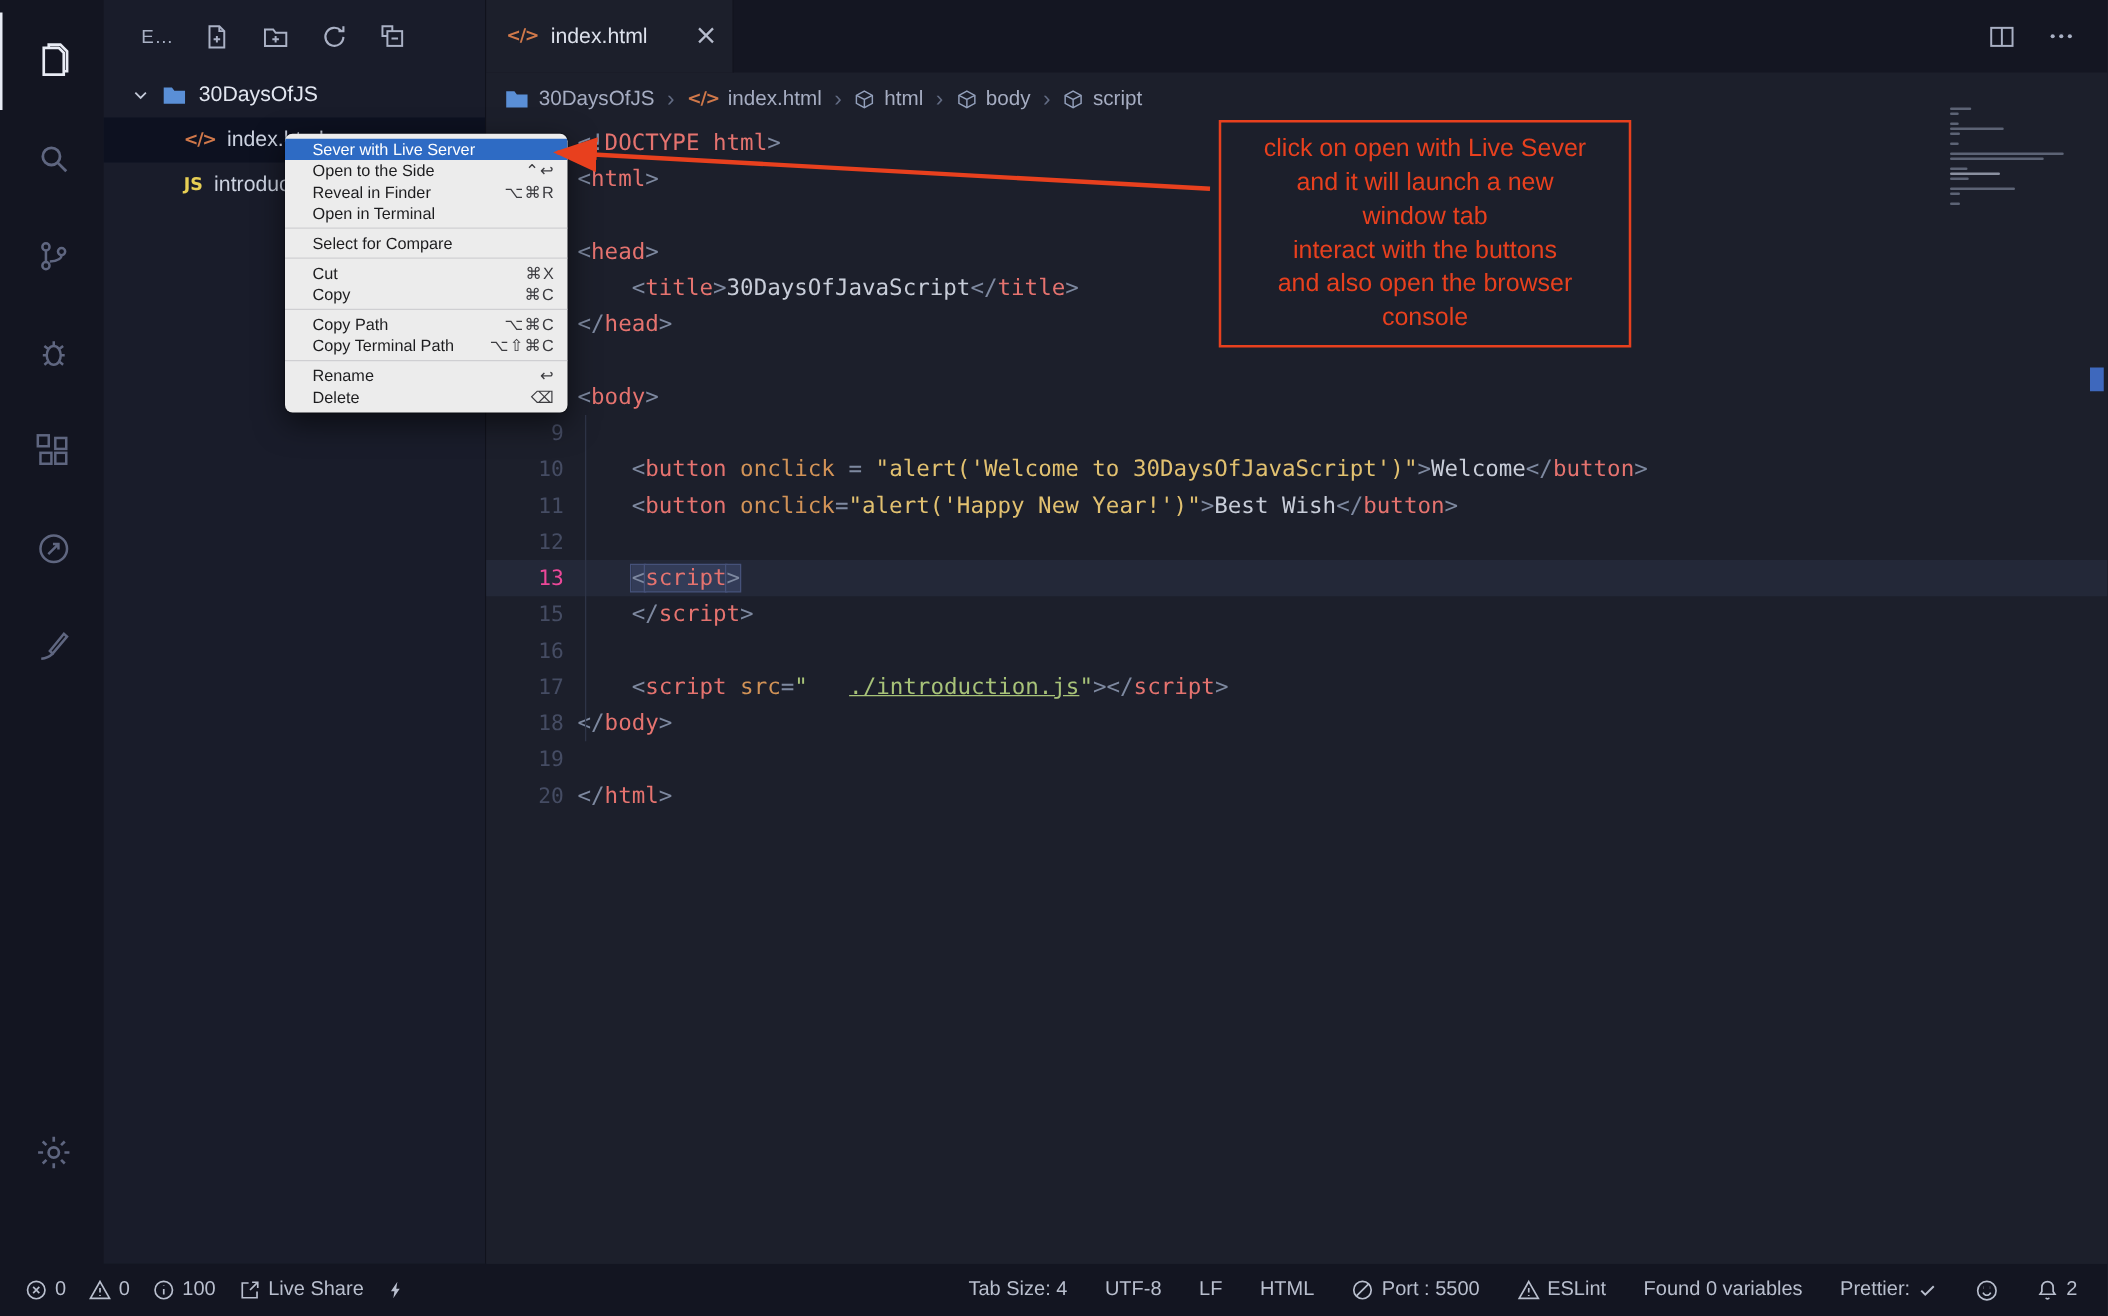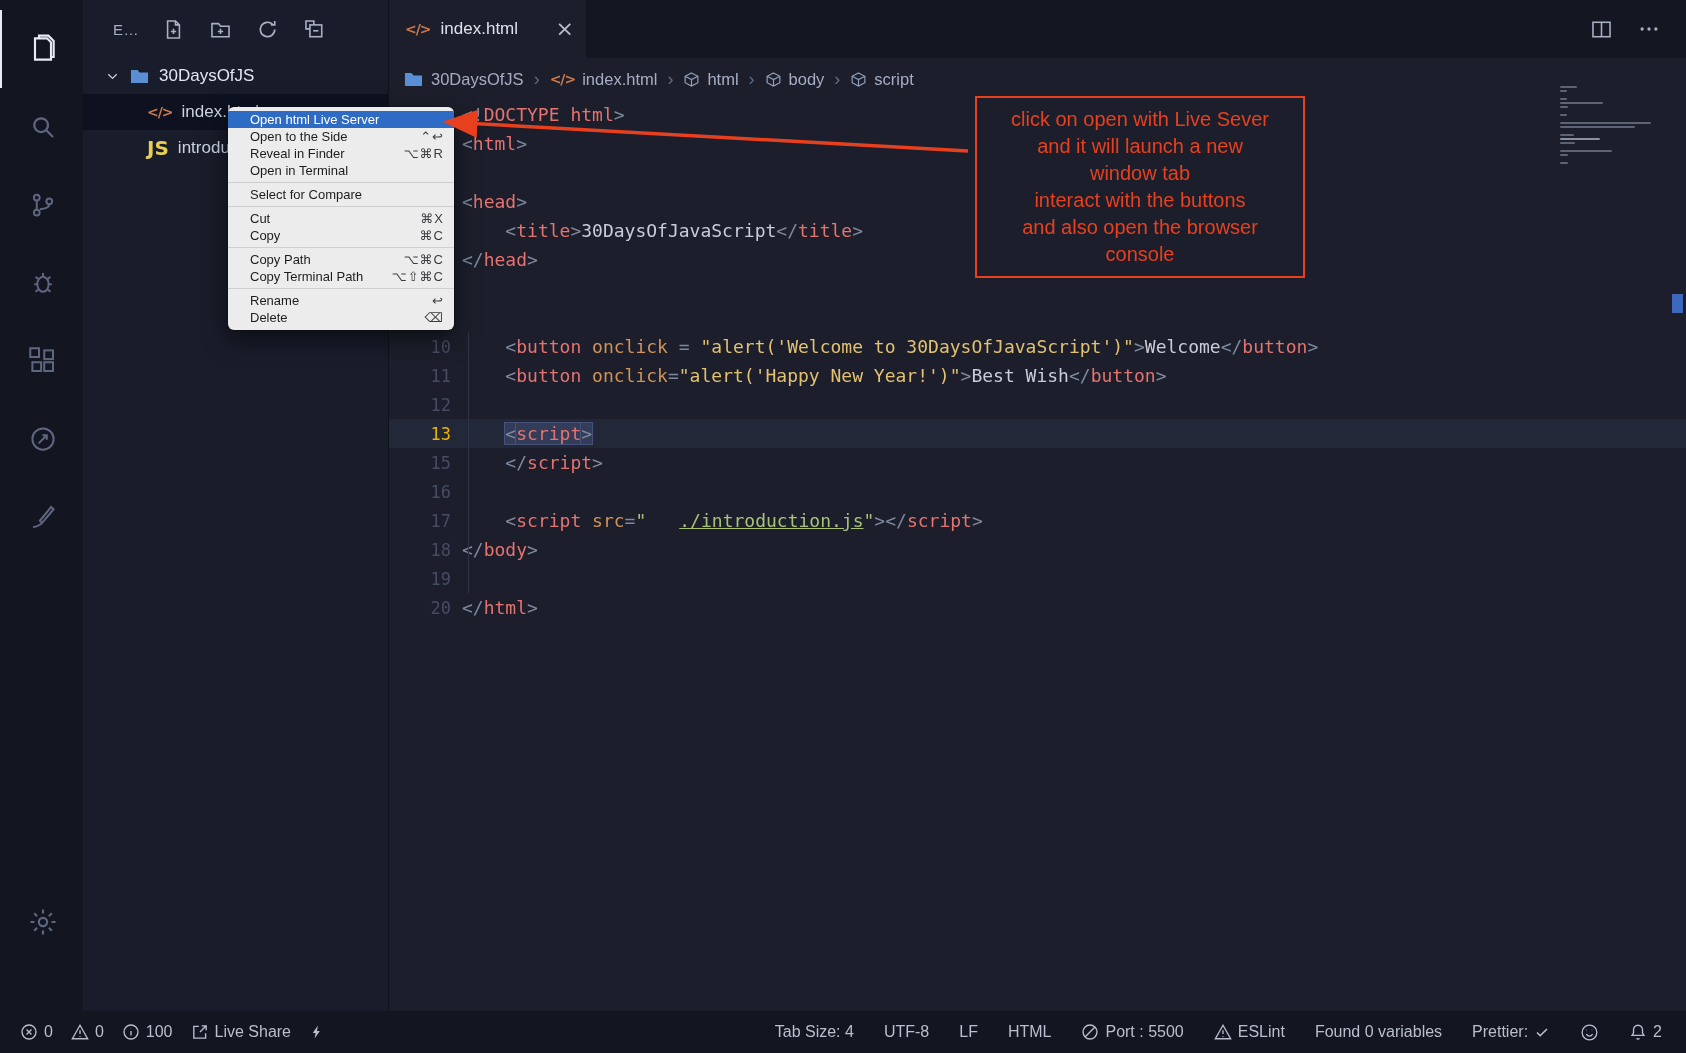--- a/index.html
+++ b/index.html
@@ -36,21 +36,21 @@
   .tab-actions .icon{cursor:pointer;}
   .breadcrumbs{height:42px;display:flex;align-items:center;gap:10px;padding-left:14px;font-size:16.5px;color:#9ba3b8;}
   .bc-item{display:flex;align-items:center;gap:7px;cursor:pointer;color:#a6adc2;}
   .bc-sep{color:#636c84;font-size:18px;}
   .bc-cube{color:#93a0bb;}
 
   .code{flex:1;position:relative;font-family:"DejaVu Sans Mono",monospace;font-size:18px;}
   .cl{height:29px;display:flex;align-items:center;white-space:pre;}
   .cl.current{background:#232838;}
   .ln{width:62px;flex:0 0 62px;text-align:right;color:#454c63;font-size:17px;}
-  .cl.current .ln{color:#eab308;}
+  .cl.current .ln{color:#ec4899;}
   .lc{padding-left:11px;text-align:right;}
   .tok.p{color:#7e89a0;}
   .tok.t{color:var(--tag,#e5736f);}
   .tok.a{color:var(--attr,#d29357);}
   .tok.s{color:var(--string,#e2c170);}
   .tok.f{color:var(--function,#56a8f5);}
   .tok.v{color:#c8cdd9;}
   .tok.g{color:var(--link,#a8c379);}
   .tok.u{color:var(--link,#a8c379);text-decoration:underline;margin-left:33px;}
   .tok.mh{background:#333c58;box-shadow:0 0 0 1px #46527a;}
@@ -77,21 +77,21 @@
 
   
   .statusbar{height:42px;background:#131521;display:flex;align-items:center;padding:0 24px 0 20px;font-size:16px;color:#b9bfce;}
   .sb-left{display:flex;align-items:center;gap:18px;}
   .sb-right{margin-left:auto;display:flex;align-items:center;gap:30px;}
   .sb-item{display:flex;align-items:center;gap:6px;cursor:pointer;white-space:nowrap;}
 
   .icon{display:inline-flex;align-items:center;justify-content:center;line-height:1;}
   .ticon{font-family:"DejaVu Sans",sans-serif;font-weight:bold;}
   .ticon.html{color:#d0784a;font-size:14px;letter-spacing:-1px;}
-  .ticon.js{color:#e7cf54;font-size:20px;}
+  .ticon.js{color:#e7cf54;font-size:14px;}
   .ticon.close{color:#b6bccd;font-weight:normal;font-size:22px;}
 </style>
 </head>
 <body>
 
 <div class="app">
   <div class="main">
 
     <nav class="activitybar">
       <div class="ab-top">
@@ -305,20 +305,21 @@
         </div>
       <div class="code">
         <div>
             <div class="cl"><span class="ln">1</span><span class="lc"><span class="tok p">&lt;!</span><span class="tok t">DOCTYPE</span><span class="tok v"> </span><span class="tok t">html</span><span class="tok p">&gt;</span></span></div>
             <div class="cl"><span class="ln">2</span><span class="lc"><span class="tok p">&lt;</span><span class="tok t">html</span><span class="tok p">&gt;</span></span></div>
             <div class="cl"><span class="ln">3</span><span class="lc"></span></div>
             <div class="cl"><span class="ln">4</span><span class="lc"><span class="tok p">&lt;</span><span class="tok t">head</span><span class="tok p">&gt;</span></span></div>
             <div class="cl"><span class="ln">5</span><span class="lc"><span class="tok v">    </span><span class="tok p">&lt;</span><span class="tok t">title</span><span class="tok p">&gt;</span><span class="tok v">30DaysOfJavaScript</span><span class="tok p">&lt;/</span><span class="tok t">title</span><span class="tok p">&gt;</span></span></div>
             <div class="cl"><span class="ln">6</span><span class="lc"><span class="tok p">&lt;/</span><span class="tok t">head</span><span class="tok p">&gt;</span></span></div>
             <div class="cl"><span class="ln">7</span><span class="lc"></span></div>
+            <div class="cl"><span class="ln">8</span><span class="lc"><span class="tok p">&lt;</span><span class="tok t">body</span><span class="tok p">&gt;</span></span></div>
             <div class="cl"><span class="ln">9</span><span class="lc"></span></div>
             <div class="cl"><span class="ln">10</span><span class="lc"><span class="tok v">    </span><span class="tok p">&lt;</span><span class="tok t">button</span><span class="tok v"> </span><span class="tok a">onclick</span><span class="tok v"> </span><span class="tok p">=</span><span class="tok v"> </span><span class="tok s">"alert('Welcome to 30DaysOfJavaScript')"</span><span class="tok p">&gt;</span><span class="tok v">Welcome</span><span class="tok p">&lt;/</span><span class="tok t">button</span><span class="tok p">&gt;</span></span></div>
             <div class="cl"><span class="ln">11</span><span class="lc"><span class="tok v">    </span><span class="tok p">&lt;</span><span class="tok t">button</span><span class="tok v"> </span><span class="tok a">onclick</span><span class="tok p">=</span><span class="tok s">"alert('Happy New Year!')"</span><span class="tok p">&gt;</span><span class="tok v">Best Wish</span><span class="tok p">&lt;/</span><span class="tok t">button</span><span class="tok p">&gt;</span></span></div>
             <div class="cl"><span class="ln">12</span><span class="lc"></span></div>
             <div class="cl current"><span class="ln">13</span><span class="lc"><span class="tok v">    </span><span class="tok p mh">&lt;</span><span class="tok t mh">script</span><span class="tok p mh">&gt;</span></span></div>
             <div class="cl"><span class="ln">15</span><span class="lc"><span class="tok v">    </span><span class="tok p">&lt;/</span><span class="tok t">script</span><span class="tok p">&gt;</span></span></div>
             <div class="cl"><span class="ln">16</span><span class="lc"></span></div>
             <div class="cl"><span class="ln">17</span><span class="lc"><span class="tok v">    </span><span class="tok p">&lt;</span><span class="tok t">script</span><span class="tok v"> </span><span class="tok a">src</span><span class="tok p">=</span><span class="tok g">"</span><span class="tok u">./introduction.js</span><span class="tok g">"</span><span class="tok p">&gt;</span><span class="tok p">&lt;/</span><span class="tok t">script</span><span class="tok p">&gt;</span></span></div>
             <div class="cl"><span class="ln">18</span><span class="lc"><span class="tok p">&lt;/</span><span class="tok t">body</span><span class="tok p">&gt;</span></span></div>
             <div class="cl"><span class="ln">19</span><span class="lc"></span></div>
@@ -457,21 +458,21 @@
             </svg>
           </span>
           <span>2</span>
         </div>
       </div>
   </footer>
 </div>
 
 <div class="context-menu">
     <div class="menu-item selected">
-      <span class="mi-label">Open html Live Server</span>
+      <span class="mi-label">Sever with Live Server</span>
     </div>
     <div class="menu-item">
       <span class="mi-label">Open to the Side</span>
       <span class="mi-key">⌃↩</span>
     </div>
     <div class="menu-item">
       <span class="mi-label">Reveal in Finder</span>
       <span class="mi-key">⌥⌘R</span>
     </div>
     <div class="menu-item">

